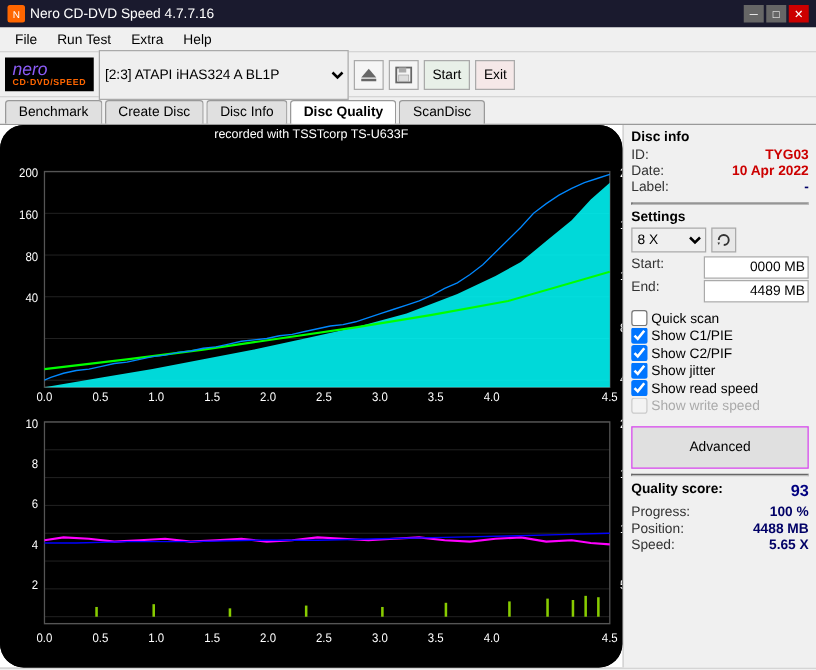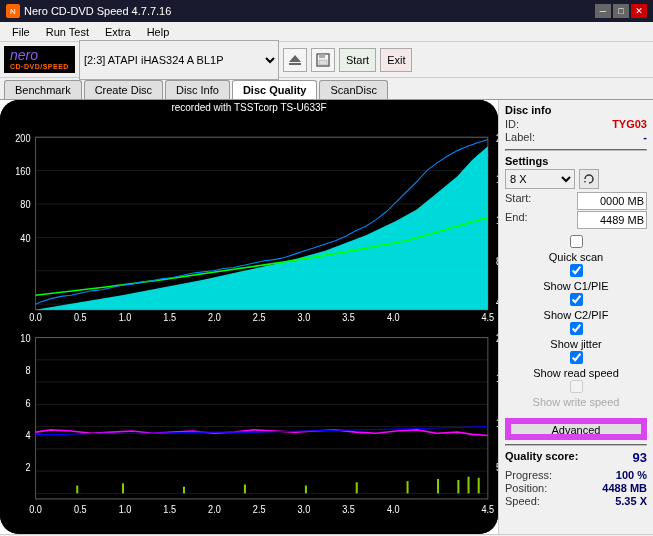--- a/index.html
+++ b/index.html
@@ -41,25 +41,25 @@
 
     
     .right-panel { width: 155px; background: #f0f0f0; border-left: 1px solid #ccc; padding: 4px 6px; overflow-y: auto; }
     .panel-section { margin-bottom: 6px; }
     .panel-title { font-weight: bold; font-size: 11px; margin-bottom: 2px; color: #000; }
     .panel-row { display: flex; justify-content: space-between; font-size: 11px; margin-bottom: 1px; }
     .panel-label { color: #333; }
     .panel-value { color: #000066; font-weight: bold; }
     .panel-value.red { color: #cc0000; }
     .settings-row { display: flex; align-items: center; gap: 4px; margin-bottom: 3px; }
-    .settings-select { height: 20px; font-size: 11px; width: 70px; border: 1px solid #aaa; }
-    .text-input { height: 18px; font-size: 11px; width: 70px; border: 1px solid #aaa; text-align: right; padding-right: 2px; background: white; }
-    .checkbox-row { display: flex; align-items: center; gap: 3px; margin-bottom: 1px; font-size: 11px; flex-direction: column; }
+    .settings-select { height: 20px; font-size: 11px; width: 60px; border: 1px solid #aaa; }
+    .text-input { height: 18px; font-size: 11px; width: 84px; border: 1px solid #aaa; text-align: right; padding-right: 2px; background: white; }
+    .checkbox-row { display: flex; align-items: center; gap: 3px; margin-bottom: 1px; font-size: 11px; }
     .checkbox-row input { margin: 0; }
-    .advanced-btn { width: 100%; height: 22px; font-size: 11px; background: #e0e0e0; border: 6px solid #d946ef; cursor: pointer; margin-top: 4px; }
+    .advanced-btn { width: 100%; height: 34px; font-size: 11px; background: #e0e0e0; border: 1px solid #d946ef; cursor: pointer; margin-top: 4px; }
     .quality-row { display: flex; justify-content: space-between; font-size: 11px; margin-top: 4px; font-weight: bold; }
     .quality-value { color: #000080; font-weight: bold; font-size: 13px; }
     .progress-section { margin-top: 4px; }
 
     
     .stats-bar { display: flex; background: #f0f0f0; border-top: 1px solid #ccc; padding: 2px 6px; gap: 0; height: 58px; }
     .chart-title { color: white; font-size: 10px; text-align: center; padding: 2px; background: #000; }
   </style>
 </head>
 <body>
@@ -219,20 +219,24 @@
   </div>
 
   <div class="right-panel">
 
     
     <div class="panel-section">
       <div class="panel-title">Disc info</div>
       <div class="panel-row">
         <span class="panel-label">ID:</span>
         <span class="panel-value red">TYG03</span>
+      </div>
+      <div class="panel-row">
+        <span class="panel-label">Date:</span>
+        <span class="panel-value red">10 Apr 2022</span>
       </div>
       <div class="panel-row">
         <span class="panel-label">Label:</span>
         <span class="panel-value">-</span>
       </div>
     </div>
 
     <hr style="border-color:#bbb; margin: 4px 0;">
 
     
@@ -305,21 +309,21 @@
       <div class="panel-row">
         <span class="panel-label">Progress:</span>
         <span class="panel-value">100 %</span>
       </div>
       <div class="panel-row">
         <span class="panel-label">Position:</span>
         <span class="panel-value">4488 MB</span>
       </div>
       <div class="panel-row">
         <span class="panel-label">Speed:</span>
-        <span class="panel-value">5.35 X</span>
+        <span class="panel-value">5.65 X</span>
       </div>
     </div>
 
   </div>
 </div>
 
 <div class="stats-bar">
   
   
 

